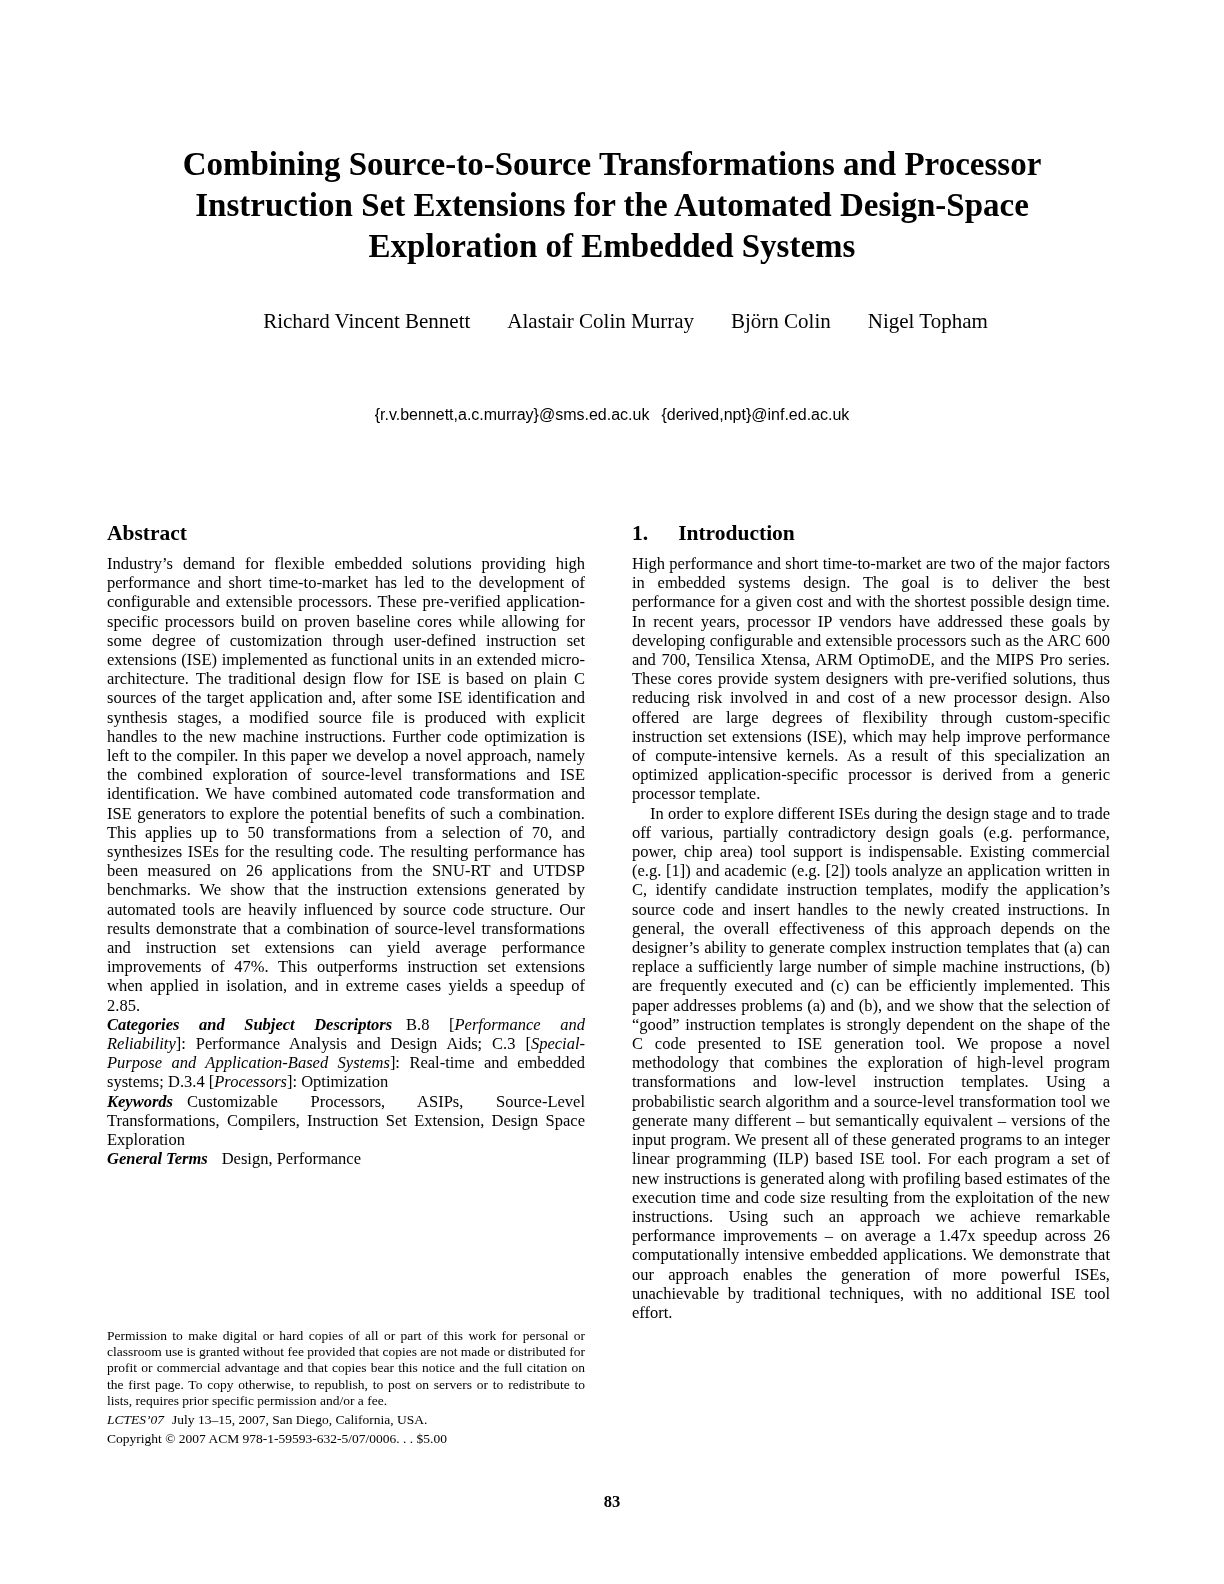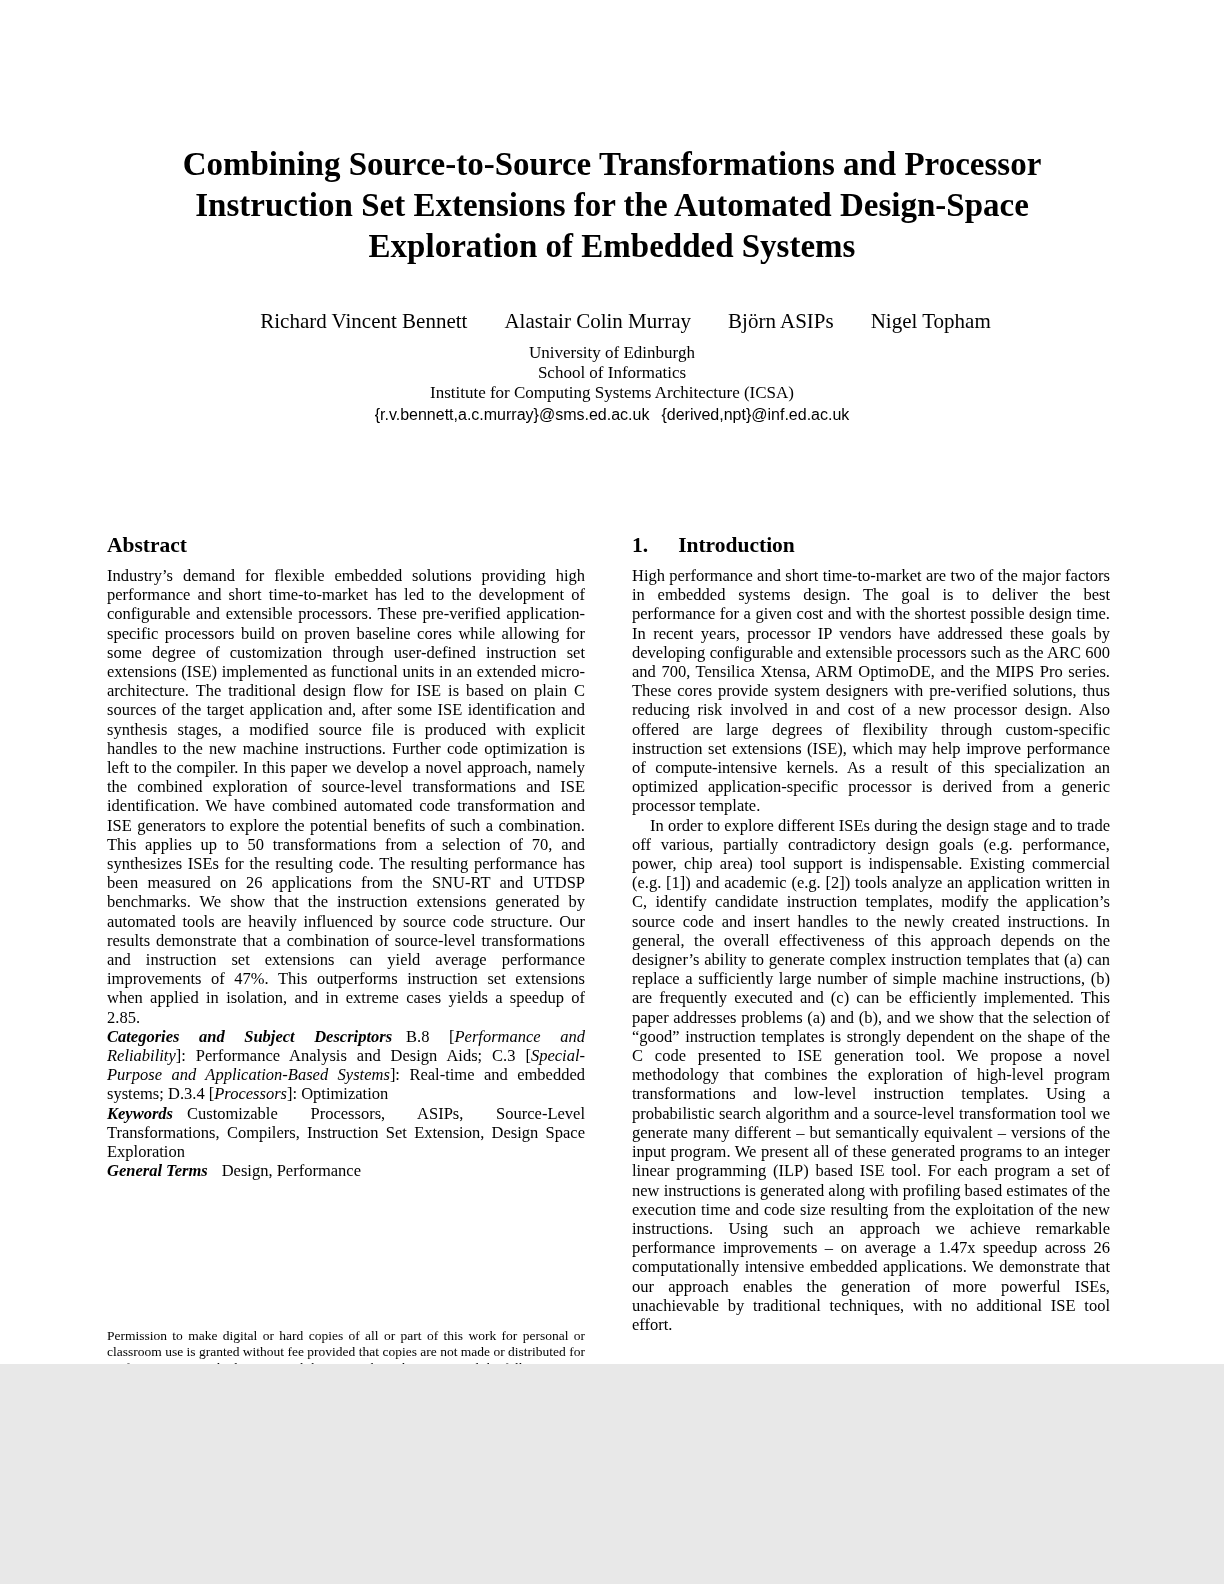--- a/index.html
+++ b/index.html
@@ -1,19 +1,19 @@
 <!DOCTYPE html>
 <html><head>
 <meta charset="utf-8">
 <style>
   html, body { margin: 0; padding: 0; background: #e8e8e8; }
   .page {
     position: relative;
     width: 1224px;
-    height: 1364px;
+    height: 1584px;
     margin: 0 auto;
     background: #ffffff;
     color: #000000;
     font-family: "Liberation Serif", serif;
     overflow: hidden;
   }
   
   .title {
     position: absolute;
     top: 144px; left: 0; right: 0;
@@ -53,21 +53,20 @@
     line-height: 20px;
   }
   
   .col {
     position: absolute;
     top: 521px;
     width: 478px;
     font-size: 16.5px;
     line-height: 19.2px;
     text-align: justify;
-    margin-top: 12px;
   }
   .col-left  { left: 107px; }
   .col-right { left: 632px; }
   .col h2 {
     margin: 0 0 8px 0;
     font-size: 21.5px;
     line-height: 25px;
     font-weight: bold;
     text-align: left;
   }
@@ -101,29 +100,24 @@
 </head>
 <body>
 
 <div class="page">
 
   <h1 class="title">Combining Source-to-Source Transformations and Processor Instruction Set Extensions for the Automated Design-Space Exploration of Embedded Systems</h1>
 
   <div class="authors-row">
     <span>Richard Vincent Bennett</span>
     <span>Alastair Colin Murray</span>
-    <span>Björn ASIPs</span>
+    <span>Björn Colin</span>
     <span>Nigel Topham</span>
   </div>
 
-  <div class="affiliation">
-    <div>University of Edinburgh</div>
-    <div>School of Informatics</div>
-    <div>Institute for Computing Systems Architecture (ICSA)</div>
-  </div>
 
   <div class="emails">
     <span>{r.v.bennett,a.c.murray}@sms.ed.ac.uk</span>
     <span>{derived,npt}@inf.ed.ac.uk</span>
   </div>
 
   <div class="col col-left">
     <h2>Abstract</h2>
     <p>Industry’s demand for flexible embedded solutions providing high performance and short time-to-market has led to the development of configurable and extensible processors. These pre-verified application-specific processors build on proven baseline cores while allowing for some degree of customization through user-defined instruction set extensions (ISE) implemented as functional units in an extended micro-architecture. The traditional design flow for ISE is based on plain C sources of the target application and, after some ISE identification and synthesis stages, a modified source file is produced with explicit handles to the new machine instructions. Further code optimization is left to the compiler. In this paper we develop a novel approach, namely the combined exploration of source-level transformations and ISE identification. We have combined automated code transformation and ISE generators to explore the potential benefits of such a combination. This applies up to 50 transformations from a selection of 70, and synthesizes ISEs for the resulting code. The resulting performance has been measured on 26 applications from the SNU-RT and UTDSP benchmarks. We show that the instruction extensions generated by automated tools are heavily influenced by source code structure. Our results demonstrate that a combination of source-level transformations and instruction set extensions can yield average performance improvements of 47%. This outperforms instruction set extensions when applied in isolation, and in extreme cases yields a speedup of 2.85.</p>
 

